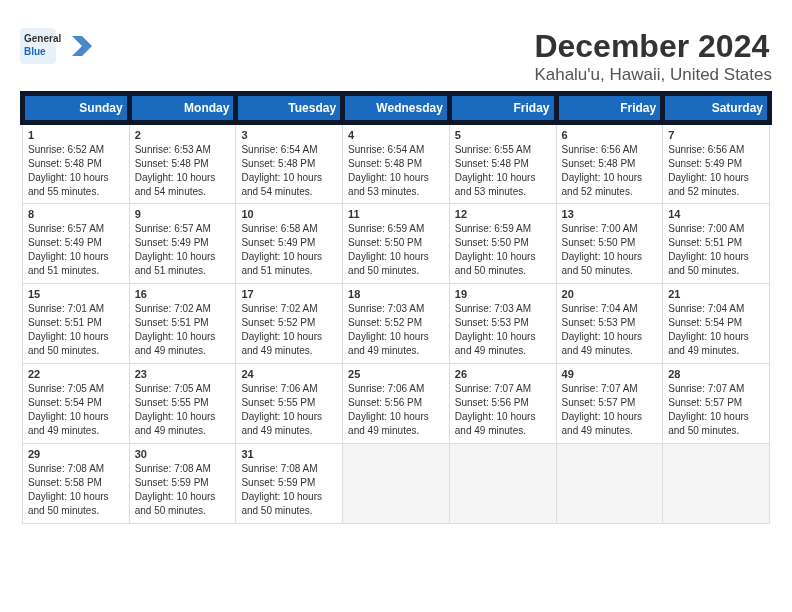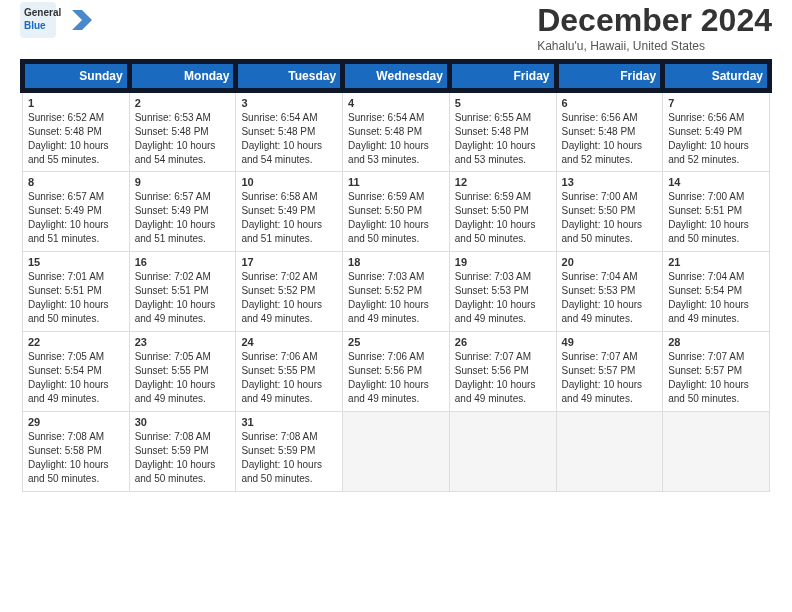--- a/index.html
+++ b/index.html
@@ -6,21 +6,21 @@
     body {
       font-family: Arial, sans-serif;
       background: #fff;
       width: 792px;
       height: 612px;
       overflow: hidden;
     }
     .page {
       width: 792px;
       height: 580px;
-      padding: 2px 20px 12px 20px;
+      padding: 28px 20px 12px 20px;
       background: #fff;
     }
     .header {
       display: flex;
       align-items: flex-start;
       justify-content: space-between;
       margin-bottom: 6px;
     }
     .logo {
       display: flex;
@@ -29,21 +29,21 @@
     }
     .title-block {
       text-align: left;
     }
     .month-title {
       font-size: 32px;
       font-weight: bold;
       color: #333;
     }
     .location-title {
-      font-size: 12px;
+      font-size: 17px;
       color: #555;
     }
     .calendar {
       width: 100%;
       border-collapse: collapse;
       table-layout: fixed;
     }
     .calendar th {
       background: #1a6bbf;
       color: #fff;

